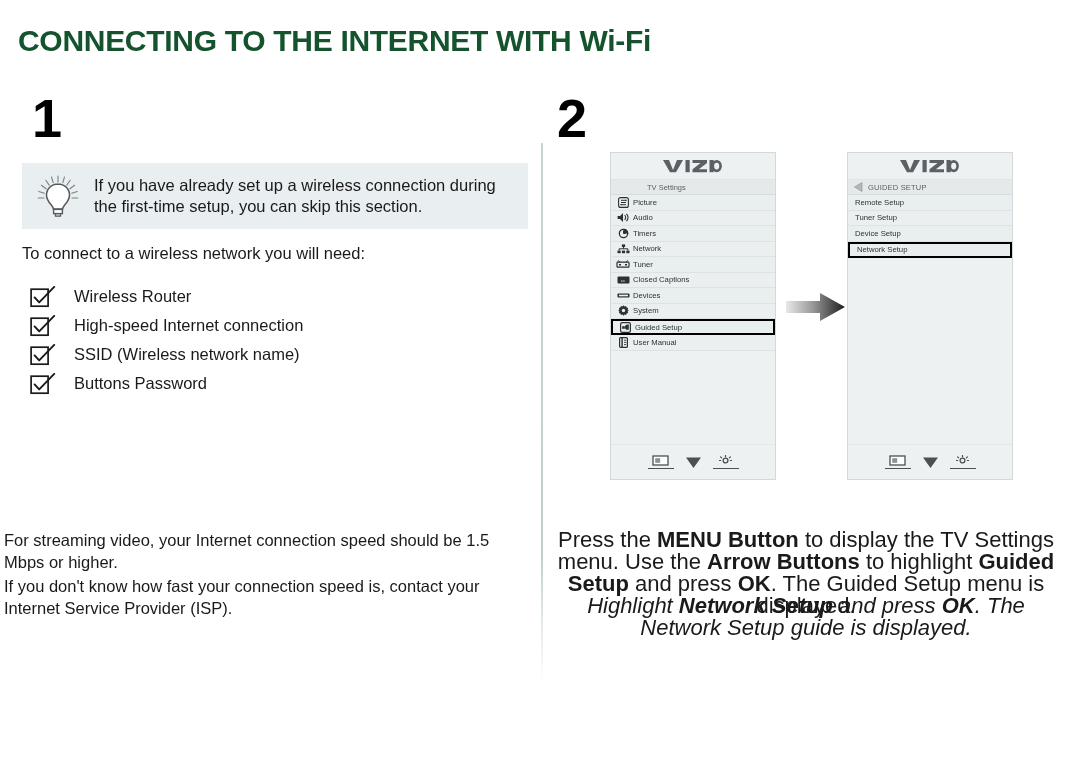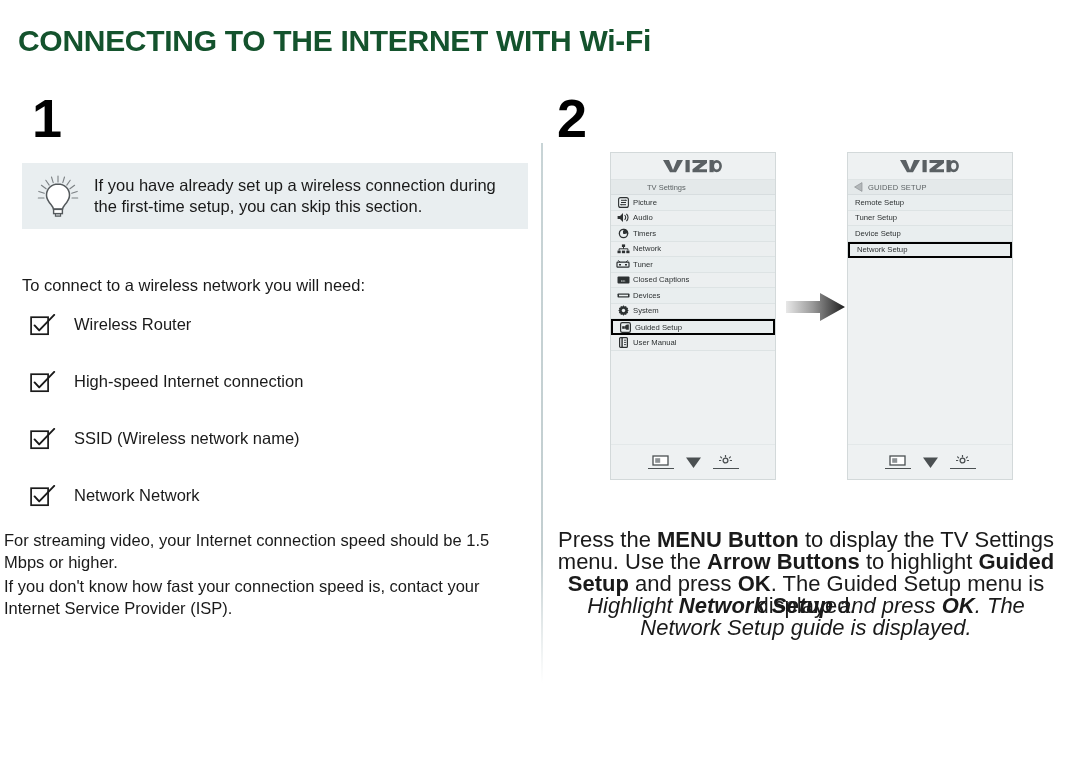--- a/index.html
+++ b/index.html
@@ -75,38 +75,36 @@
     padding-right: 12px;
   }
 
   
   .need-line {
     position: absolute;
     left: 22px;
     top: 244px;
     font-size: 16.5px;
     color: #1a1a1a;
-    margin-top: 32px;
   }
   .checklist {
     position: absolute;
     left: 30px;
     top: 282px;
     width: 480px;
     list-style: none;
     margin: 0;
     padding: 0;
   }
   .checklist li {
     display: flex;
     align-items: center;
     height: 29px;
     font-size: 16.5px;
     color: #1a1a1a;
-    margin-top: 28px;
   }
   .cb {
     flex: 0 0 42px;
     height: 22px;
     position: relative;
   }
   .cb-label { padding-left: 2px; }
 
   
   .left-note {
@@ -285,21 +283,21 @@
           <rect x="1.1" y="3.2" width="17" height="17" fill="#ffffff" stroke="#1a1a1a" stroke-width="1.7"></rect>
           <path d="M4.6 11.4 L9.2 16.4 L24.2 0.9" fill="none" stroke="#1a1a1a" stroke-width="1.9" stroke-linecap="round" stroke-linejoin="round"></path>
         </svg></span>
       <span class="cb-label">SSID (Wireless network name)</span>
     </li>
     <li>
       <span class="cb"><svg width="26" height="22" viewBox="0 0 26 22">
           <rect x="1.1" y="3.2" width="17" height="17" fill="#ffffff" stroke="#1a1a1a" stroke-width="1.7"></rect>
           <path d="M4.6 11.4 L9.2 16.4 L24.2 0.9" fill="none" stroke="#1a1a1a" stroke-width="1.9" stroke-linecap="round" stroke-linejoin="round"></path>
         </svg></span>
-      <span class="cb-label">Network Network</span>
+      <span class="cb-label">Buttons Password</span>
     </li>
   </ul>
 
 <div class="left-note" id="left-note-1">For streaming video, your Internet connection speed should be 1.5 Mbps or higher.</div>
 <div class="left-note" id="left-note-2">If you don't know how fast your connection speed is, contact your Internet Service Provider (ISP).</div>
 
 <div class="tv-panel" id="tv-panel-1">
   <div class="vizio-logo">
     <svg width="62" height="14" viewBox="0 0 62 14">
       <g fill="#5a6063">

